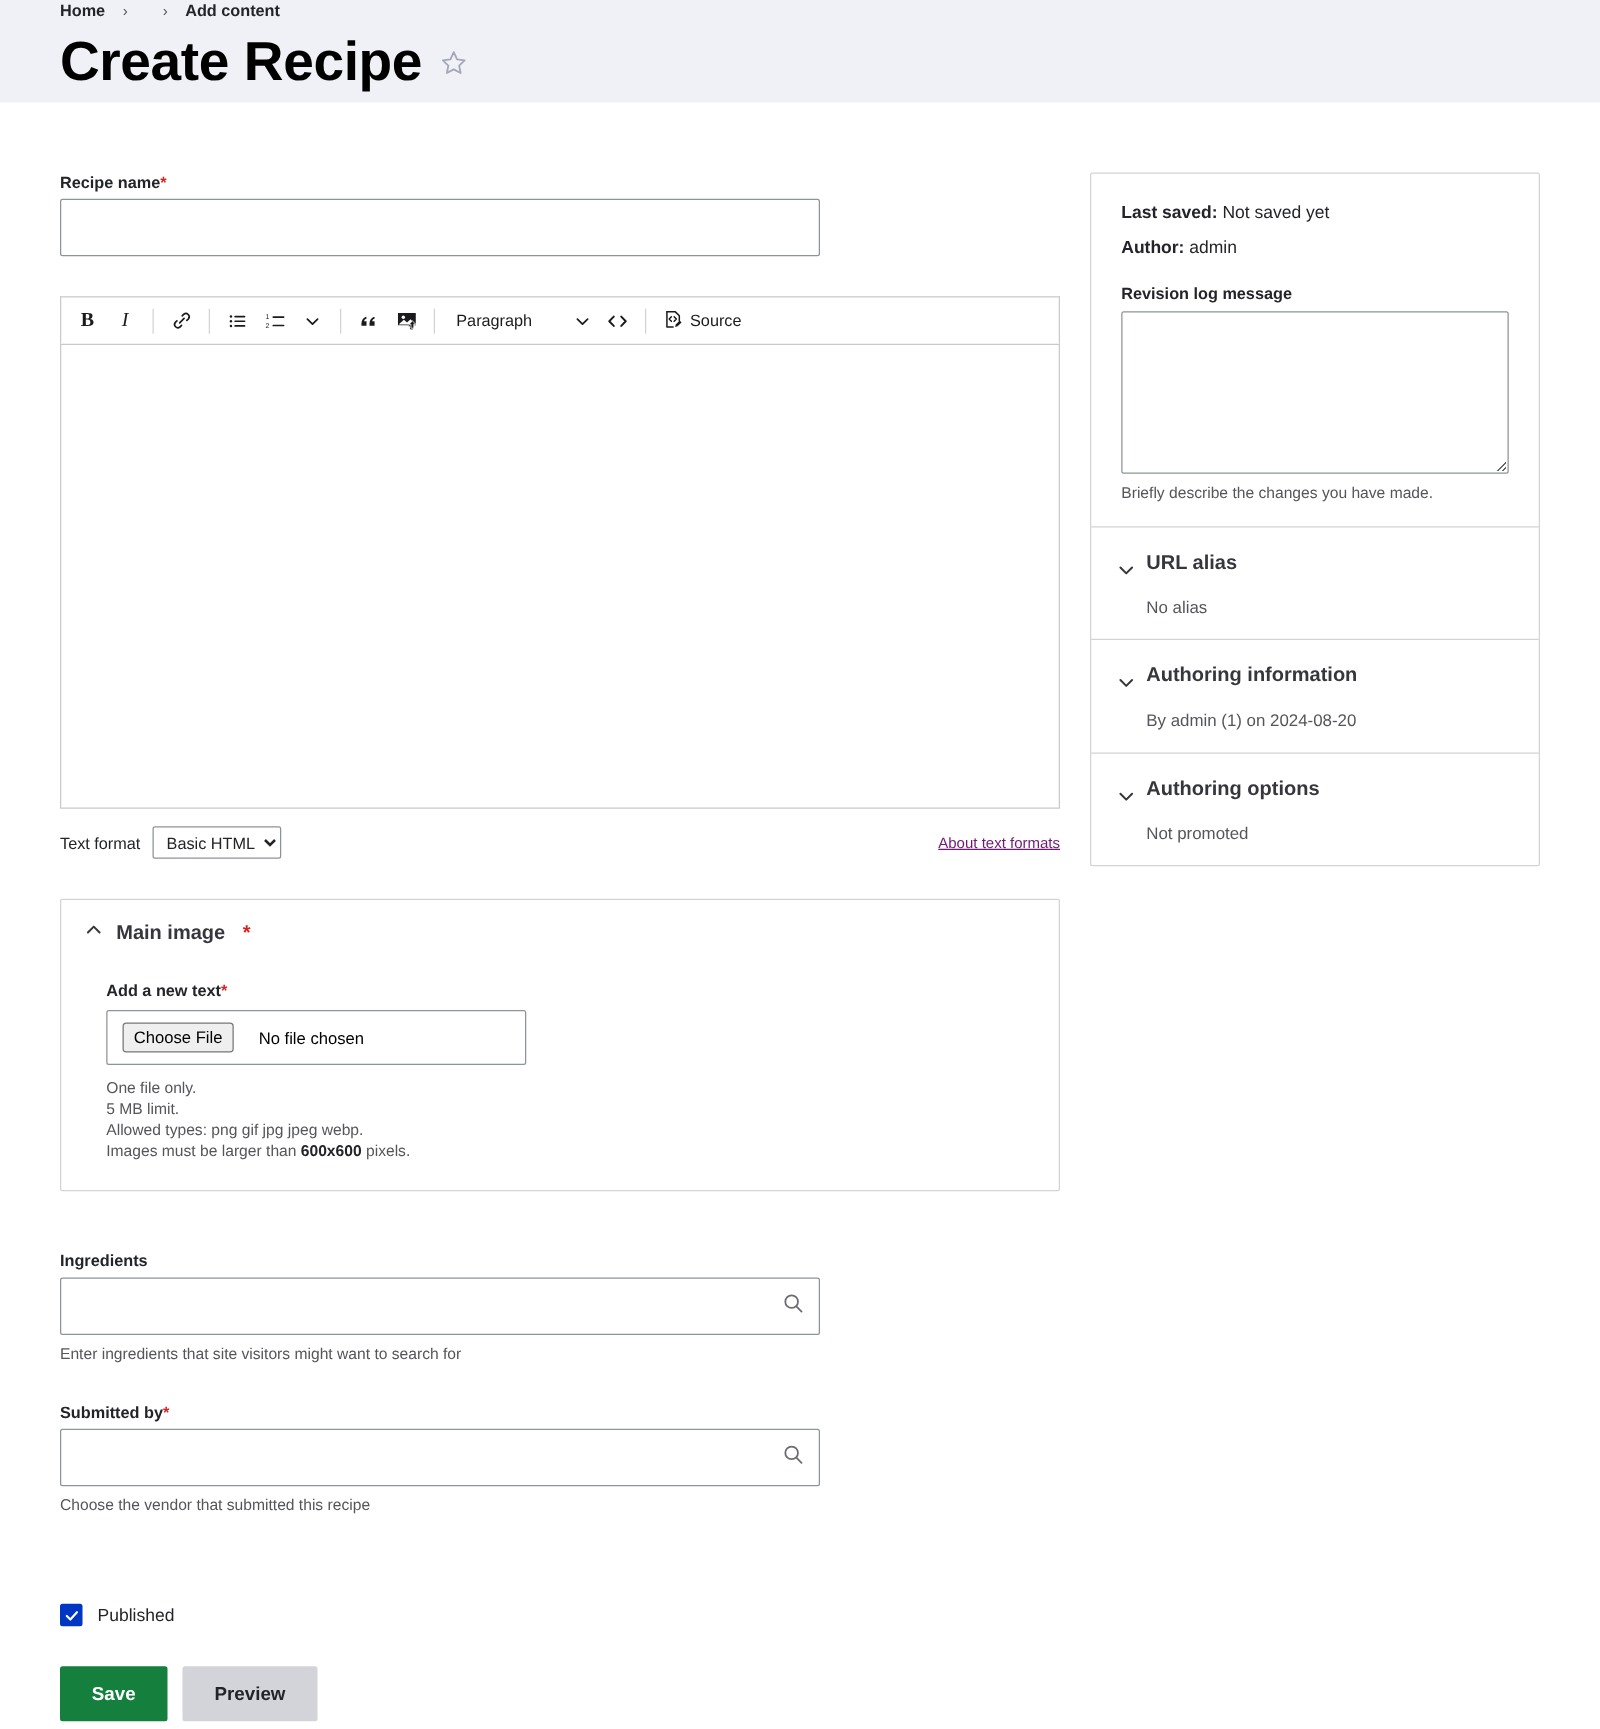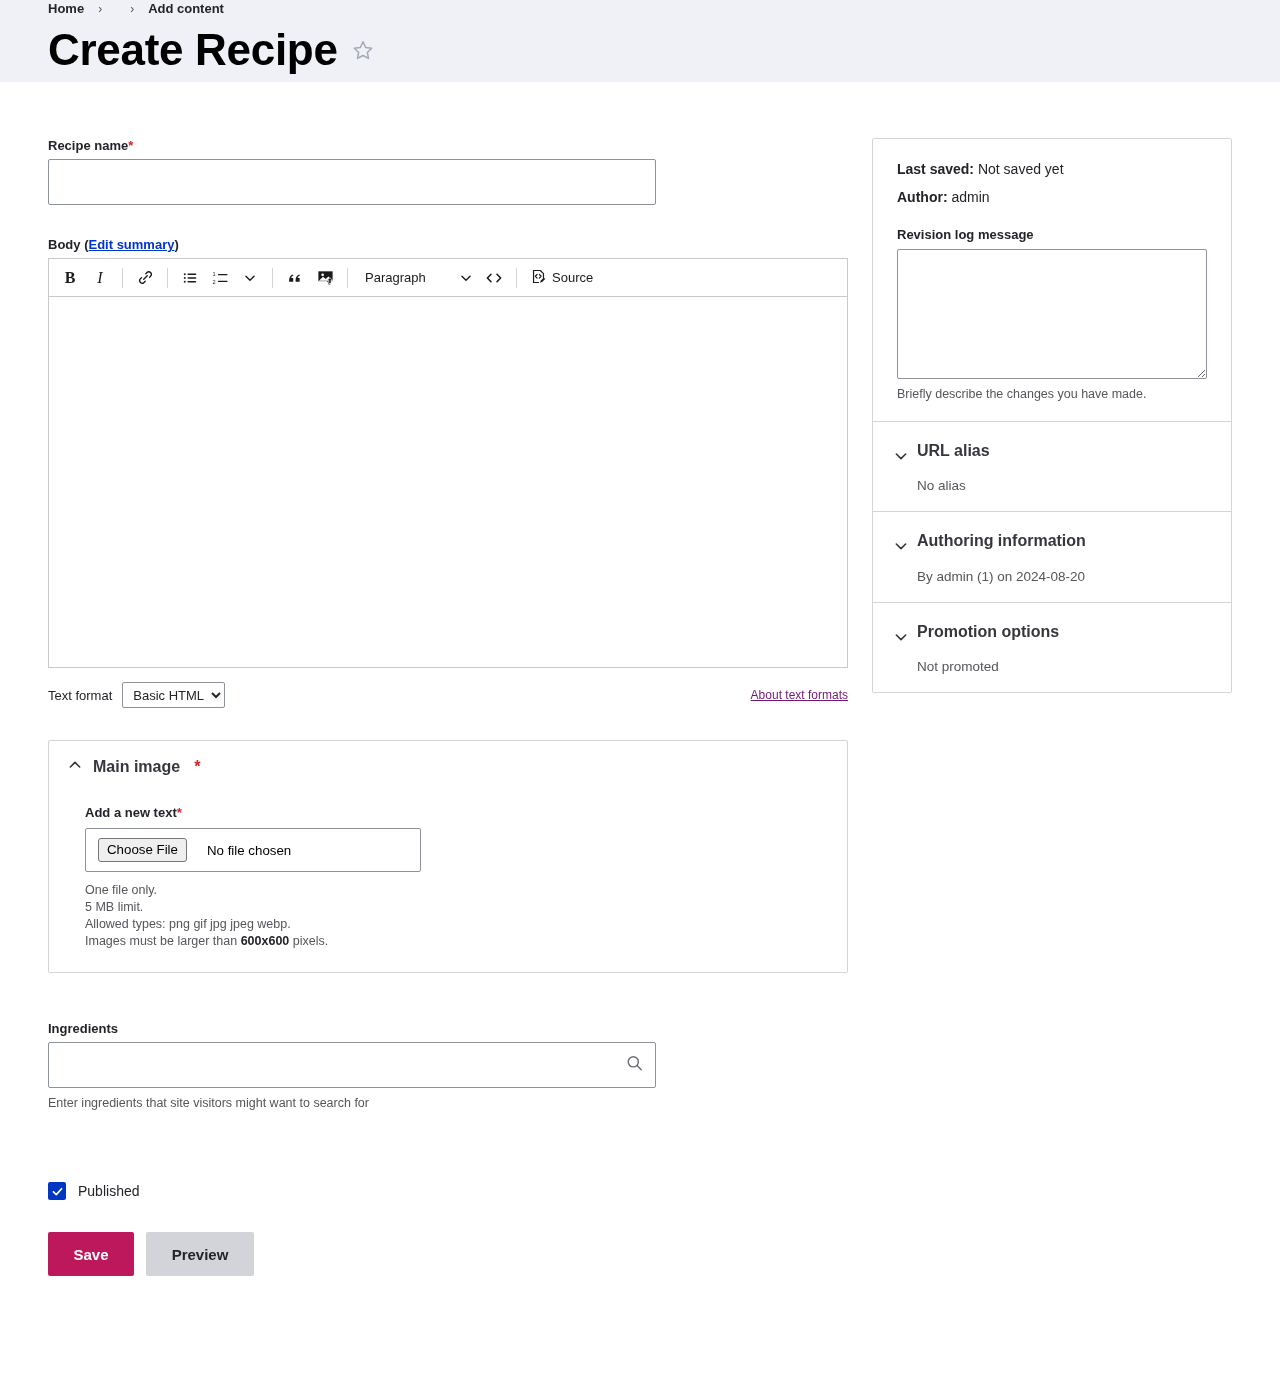--- a/index.html
+++ b/index.html
@@ -277,21 +277,21 @@
   .btn {
     border: none;
     border-radius: 2px;
     font-size: 15px;
     font-weight: bold;
     font-family: "Liberation Sans", sans-serif;
     padding: 0 24px;
     height: 44px;
     cursor: pointer;
   }
-  .btn-primary { background: #be185d; color: #fff; min-width: 86px; }
+  .btn-primary { background: #15803d; color: #fff; min-width: 86px; }
   .btn-secondary { background: #d3d4d9; color: #232429; min-width: 108px; }
 
   
   .meta-panel {
     border: 1px solid #d4d4d8;
     border-radius: 2px;
     background: #fff;
     width: 360px;
   }
   .meta-top { padding: 22px 24px 20px 24px; border-bottom: 1px solid #d4d4d8; }
@@ -357,24 +357,20 @@
   <div class="main-col">
 
     <div class="form-item">
       <label class="field-label">
         <span>Recipe name</span><span class="req">*</span>
       </label>
       <input class="text-input" type="text" placeholder="" style="">
     </div>
 
     <div class="form-item">
-      <label class="field-label">
-        <span>Body</span>
-        <span>(</span><a class="inline-link" href="#">Edit summary</a><span>)</span>
-      </label>
 
       <div class="editor-wrap">
         <div class="editor-toolbar">
 
           <div class="tb-btn tb-bold">B</div>
           <div class="tb-btn tb-italic">I</div>
 
           <div class="tb-sep"></div>
 
           <div class="tb-btn">
@@ -511,20 +507,35 @@
         <span class="search-icon">
           <svg width="19" height="19" viewBox="0 0 24 24" fill="none" stroke="#6a6c72" stroke-width="1.8" stroke-linecap="round">
             <circle cx="10.5" cy="10.5" r="6.4"></circle>
             <path d="M15.3 15.3 20.5 20.5"></path>
           </svg>
         </span>
       </div>
       <div class="field-desc">Enter ingredients that site visitors might want to search for</div>
     </div>
 
+    <div class="form-item">
+      <label class="field-label">
+        <span>Submitted by</span><span class="req">*</span>
+      </label>
+      <div class="autocomplete-wrap">
+        <input class="text-input" type="text" placeholder="" style="">
+        <span class="search-icon">
+          <svg width="19" height="19" viewBox="0 0 24 24" fill="none" stroke="#6a6c72" stroke-width="1.8" stroke-linecap="round">
+            <circle cx="10.5" cy="10.5" r="6.4"></circle>
+            <path d="M15.3 15.3 20.5 20.5"></path>
+          </svg>
+        </span>
+      </div>
+      <div class="field-desc">Choose the vendor that submitted this recipe</div>
+    </div>
 
     <div class="published-row">
       <span class="checkbox-box">
         <svg width="13" height="13" viewBox="0 0 24 24" fill="none" stroke="#ffffff" stroke-width="3.2" stroke-linecap="round" stroke-linejoin="round">
           <polyline points="4.5,12.5 9.8,17.8 19.5,7"></polyline>
         </svg>
       </span>
       <span class="published-label">Published</span>
     </div>
 
@@ -576,20 +587,20 @@
         </div>
       </div>
 
       <div class="acc-item">
         <span class="acc-chev">
           <svg width="16" height="16" viewBox="0 0 24 24" fill="none" stroke="#36373d" stroke-width="2.4" stroke-linecap="round" stroke-linejoin="round">
             <polyline points="5,9 12,16 19,9"></polyline>
           </svg>
         </span>
         <div>
-          <div class="acc-title">Promotion options</div>
+          <div class="acc-title">Authoring options</div>
           <div class="acc-summary">Not promoted</div>
         </div>
       </div>
 
     </div>
   </div>
 </div>
 
 </body></html>

